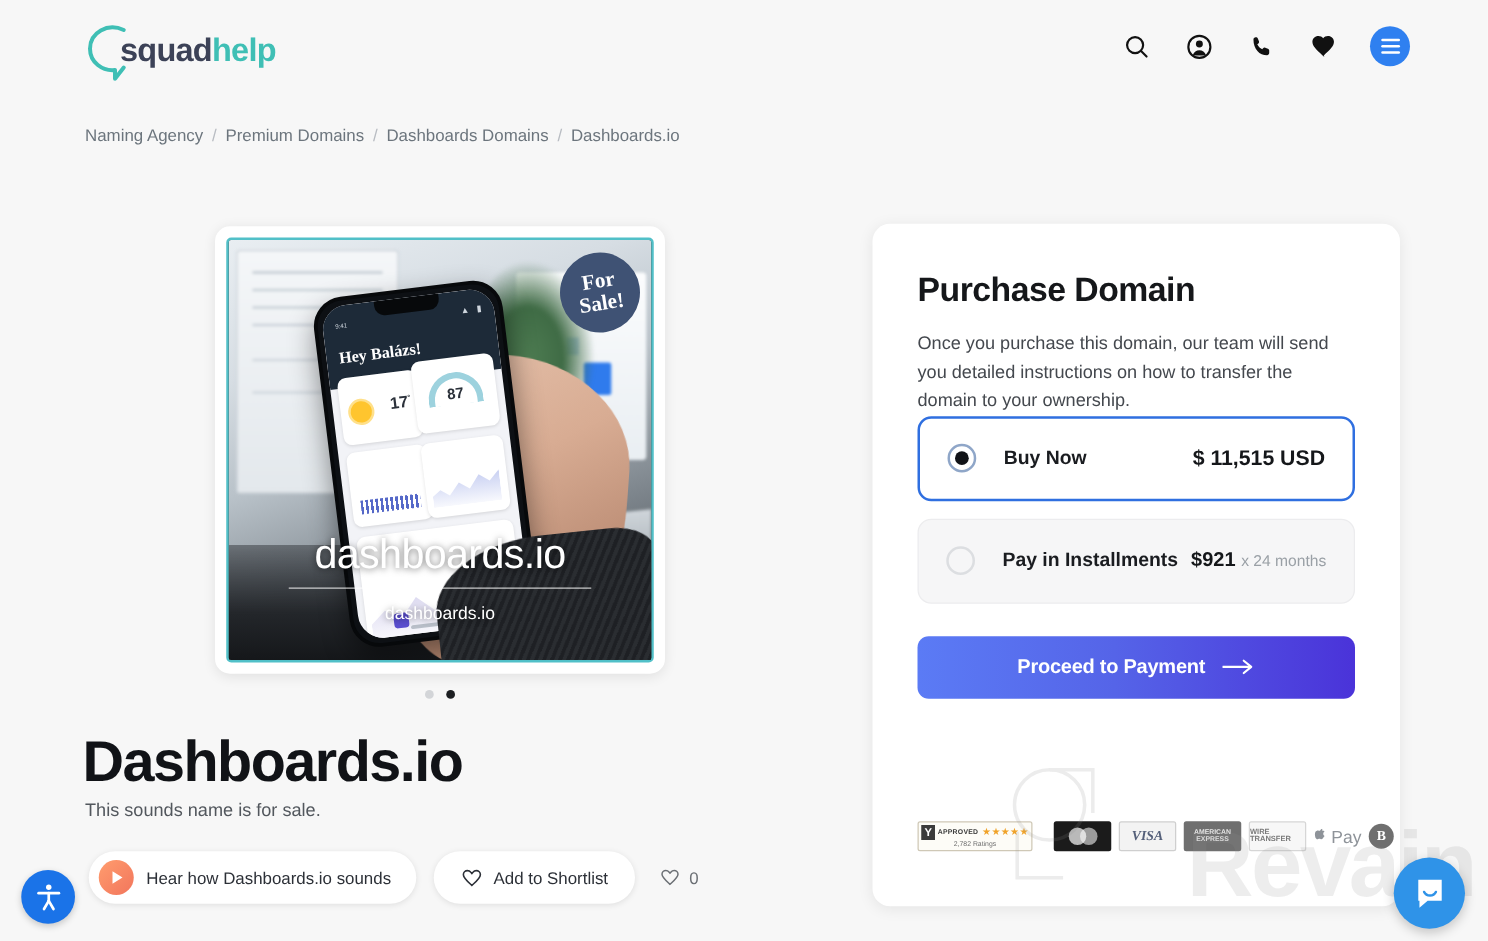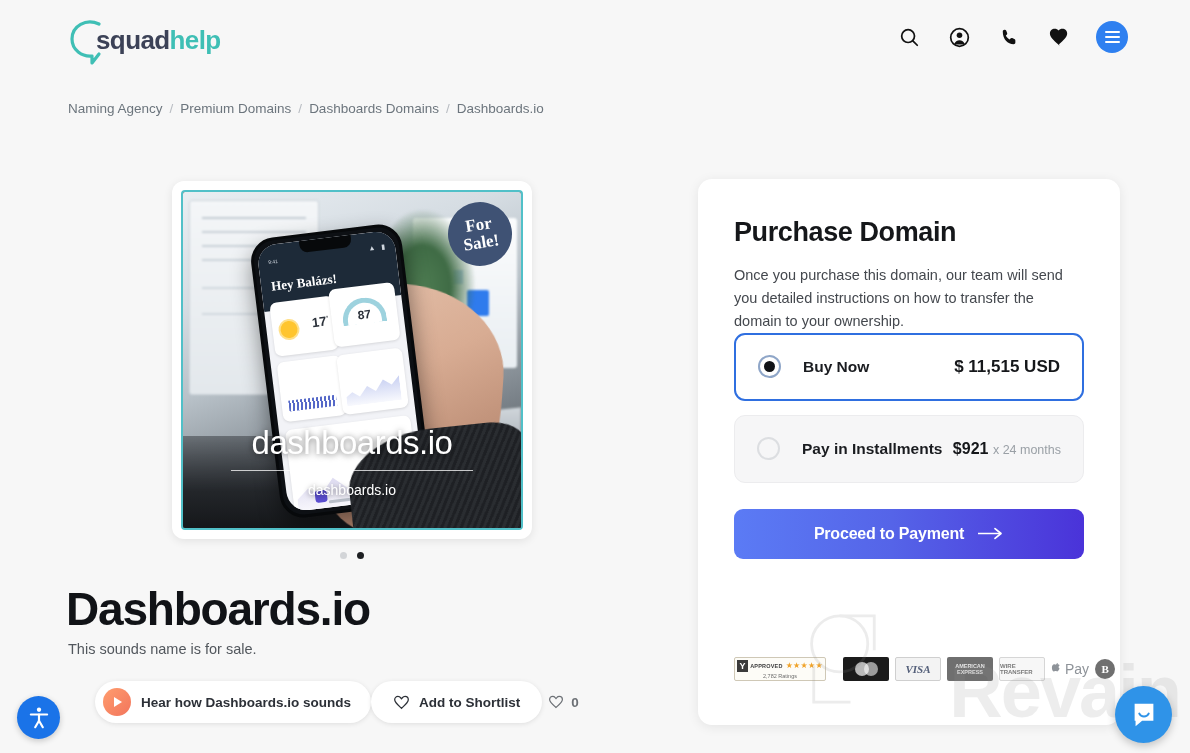--- a/index.html
+++ b/index.html
@@ -215,22 +215,22 @@
   
   .domain-title {
     position:absolute; left:66px; top:582px;
     font-size:46px; font-weight:bold; color:#111317; letter-spacing:-1.2px;
   }
   .domain-sub {
     position:absolute; left:68px; top:641px;
     font-size:14.5px; color:#52575d;
   }
   .actions {
-    position:absolute; left:95px; top:681px;
-    display:flex; align-items:center; font-weight:bold;
+    position:absolute; left:71px; top:681px;
+    display:flex; align-items:center; gap:14px;
   }
   .pill {
     height:42px; background:#fff; border-radius:21px;
     box-shadow:0 1px 5px rgba(0,0,0,0.10);
     display:flex; align-items:center; padding:0 20px 0 8px; gap:10px;
     font-size:13.5px; color:#2c3037; cursor:pointer; white-space:nowrap;
   }
   .play-btn {
     width:28px; height:28px; border-radius:50%;
     background: linear-gradient(135deg,#ff9d6e 0%, #f2755c 100%);

